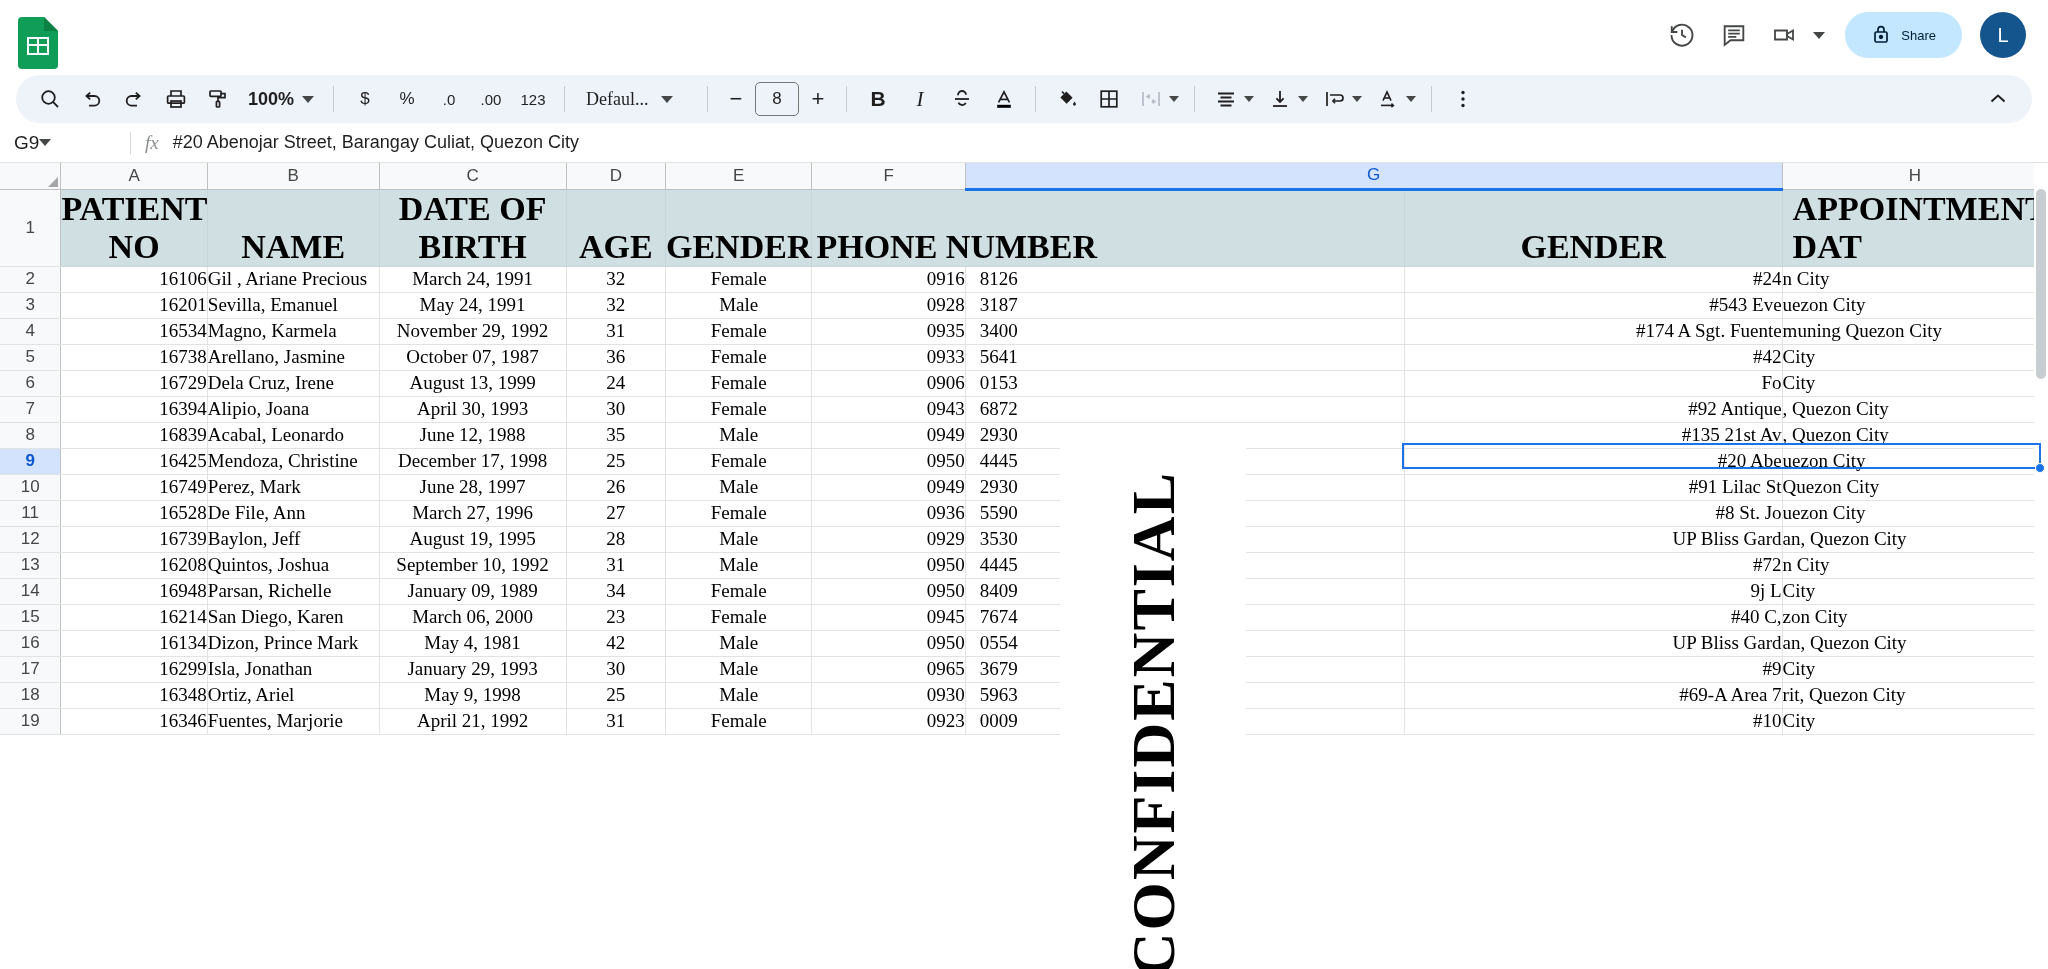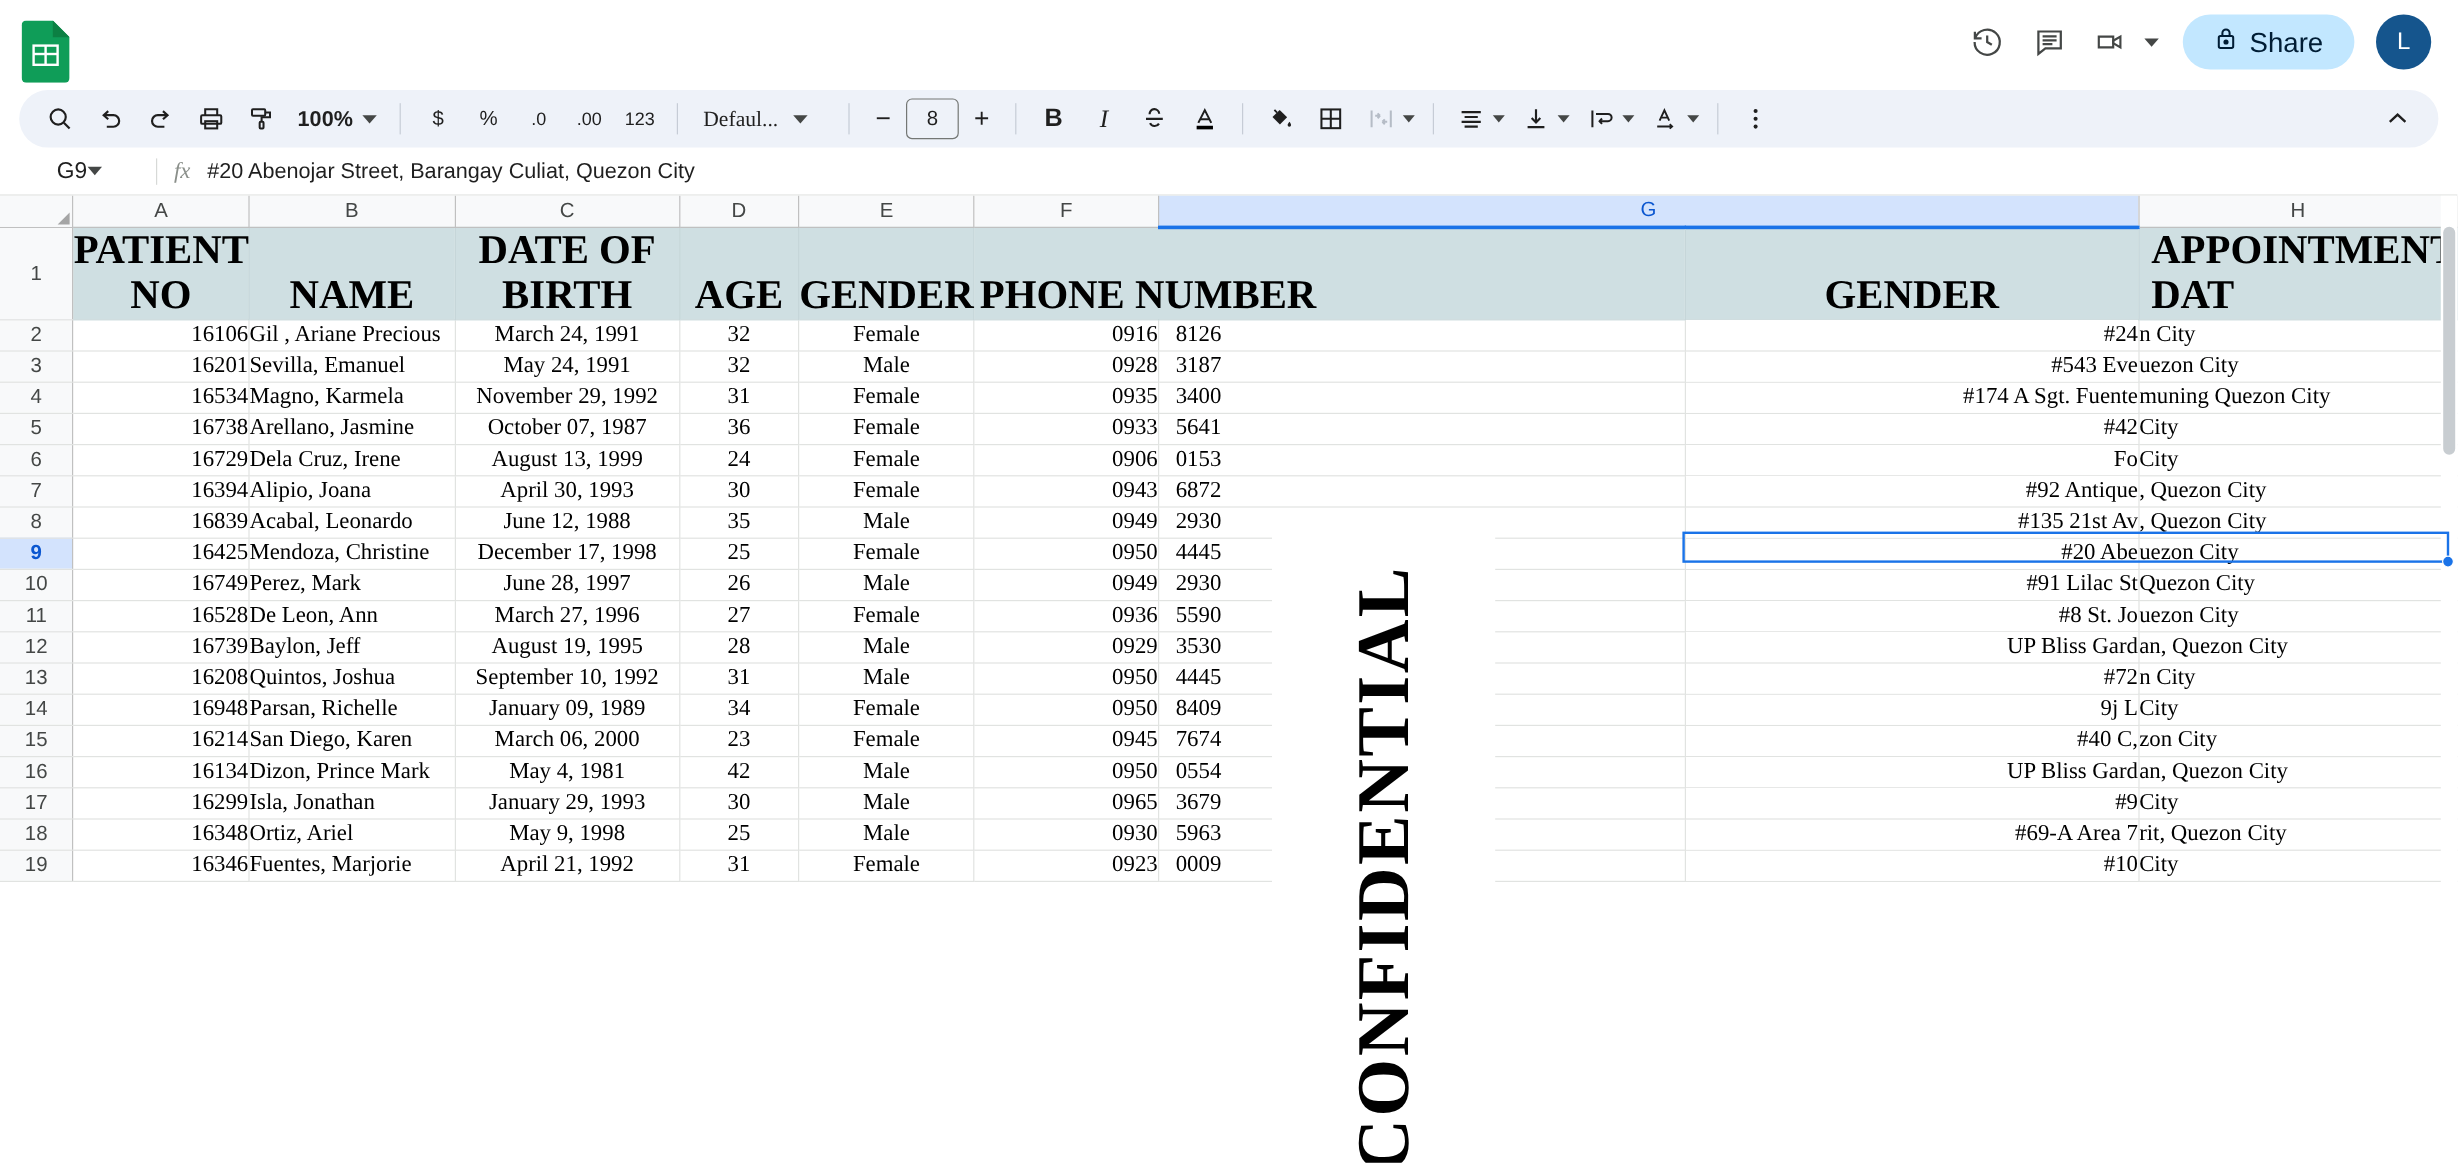--- a/index.html
+++ b/index.html
@@ -23,21 +23,21 @@
   .menu-item { font-size: 18px; color: #1f1f1f; cursor: pointer; padding: 2px 2px; border-radius: 4px; white-space: nowrap; }
 
   .top-right { position: absolute; right: 22px; top: 12px; display: flex; align-items: center; gap: 6px; }
   .tr-icon { width: 46px; height: 46px; border-radius: 50%; display:flex; align-items:center; justify-content:center; color: #444746; cursor:pointer; }
   .cam-group { display:flex; align-items:center; border-radius: 23px; padding: 0 4px 0 0; cursor:pointer; }
   .caret { width: 0; height: 0; border-left: 6px solid transparent; border-right: 6px solid transparent; border-top: 7px solid #444746; margin-left: 4px; }
   .share-btn {
     display: flex; align-items: center; gap: 10px;
     background: #c2e7ff; color: #001d35;
     height: 46px; border-radius: 23px; padding: 0 26px;
-    font-size: 23px; cursor: pointer; margin-left: 10px;
+    font-size: 13px; cursor: pointer; margin-left: 10px;
   }
   .avatar {
     width: 46px; height: 46px; border-radius: 50%;
     background: #15558d; color: #fff; font-size: 20px;
     display:flex; align-items:center; justify-content:center;
     margin-left: 12px; cursor: pointer;
   }
 
   
   .toolbar {
@@ -60,21 +60,21 @@
     width: 44px; height: 34px; border: 1px solid #747775; border-radius: 5px;
     display:flex; align-items:center; justify-content:center; font-size: 17px; color:#1f1f1f;
     background: #eef2f9; cursor: text;
   }
   .stepper { width: 34px; height: 34px; display:flex;align-items:center;justify-content:center; font-size: 22px; color:#1f1f1f; cursor:pointer; border-radius:50%; }
   .mini-caret { width:0;height:0;border-left:5px solid transparent;border-right:5px solid transparent;border-top:6px solid #444746; margin-left:-4px; margin-right:4px; cursor:pointer; }
   .tb-collapse { position:absolute; right: 14px; }
 
   
   .formula-bar { height: 40px; display: flex; align-items: center; padding: 0 0 0 14px; border-bottom: 1px solid #e1e3e1; background:#fff; }
-  .namebox { width: 112px; display:flex; align-items:center; justify-content:center; padding-right: 8px; }
+  .namebox { width: 112px; display:flex; align-items:center; justify-content:flex-start; padding-right: 8px; }
   .namebox-val { font-size: 19px; color: #1f1f1f; }
   .fb-sep { width:1px; height:22px; background:#d7d9d7; margin: 0 14px 0 4px; }
   .fx { font-size: 19px; color: #8a8f8a; font-style: italic; font-family: "Liberation Serif", serif; margin-right: 14px; }
   .formula-val { font-size: 18px; color: #1f1f1f; }
 
   
   .grid-wrap { position: relative; width: 2048px; height: 100%; overflow: hidden; }
   table.sheet { border-collapse: collapse; table-layout: fixed; }
   table.sheet td, table.sheet th { padding: 0; margin: 0; }
 
@@ -504,21 +504,21 @@
           <td class="cell c-center">26</td>
           <td class="cell c-center">Male</td>
           <td class="cell c-right">0949</td>
           <td class="cell c-left" style="padding-left:14px">2930</td>
           <td class="cell c-right sel-cell">#91 Lilac St</td>
           <td class="cell c-left" style="border-right: none; margin-top: 28px;"> Quezon City</td>
         </tr>
         <tr style="height: 26px;">
           <td class="rowhdr">11</td>
           <td class="cell c-right">16528</td>
-          <td class="cell c-left">De Leon, Ann</td>
+          <td class="cell c-left">De File, Ann</td>
           <td class="cell c-center">March 27, 1996</td>
           <td class="cell c-center">27</td>
           <td class="cell c-center">Female</td>
           <td class="cell c-right">0936</td>
           <td class="cell c-left" style="padding-left:14px">5590</td>
           <td class="cell c-right sel-cell">#8 St. Jo</td>
           <td class="cell c-left" style="border-right: none;">uezon City</td>
         </tr>
         <tr style="height: 26px;">
           <td class="rowhdr">12</td>

